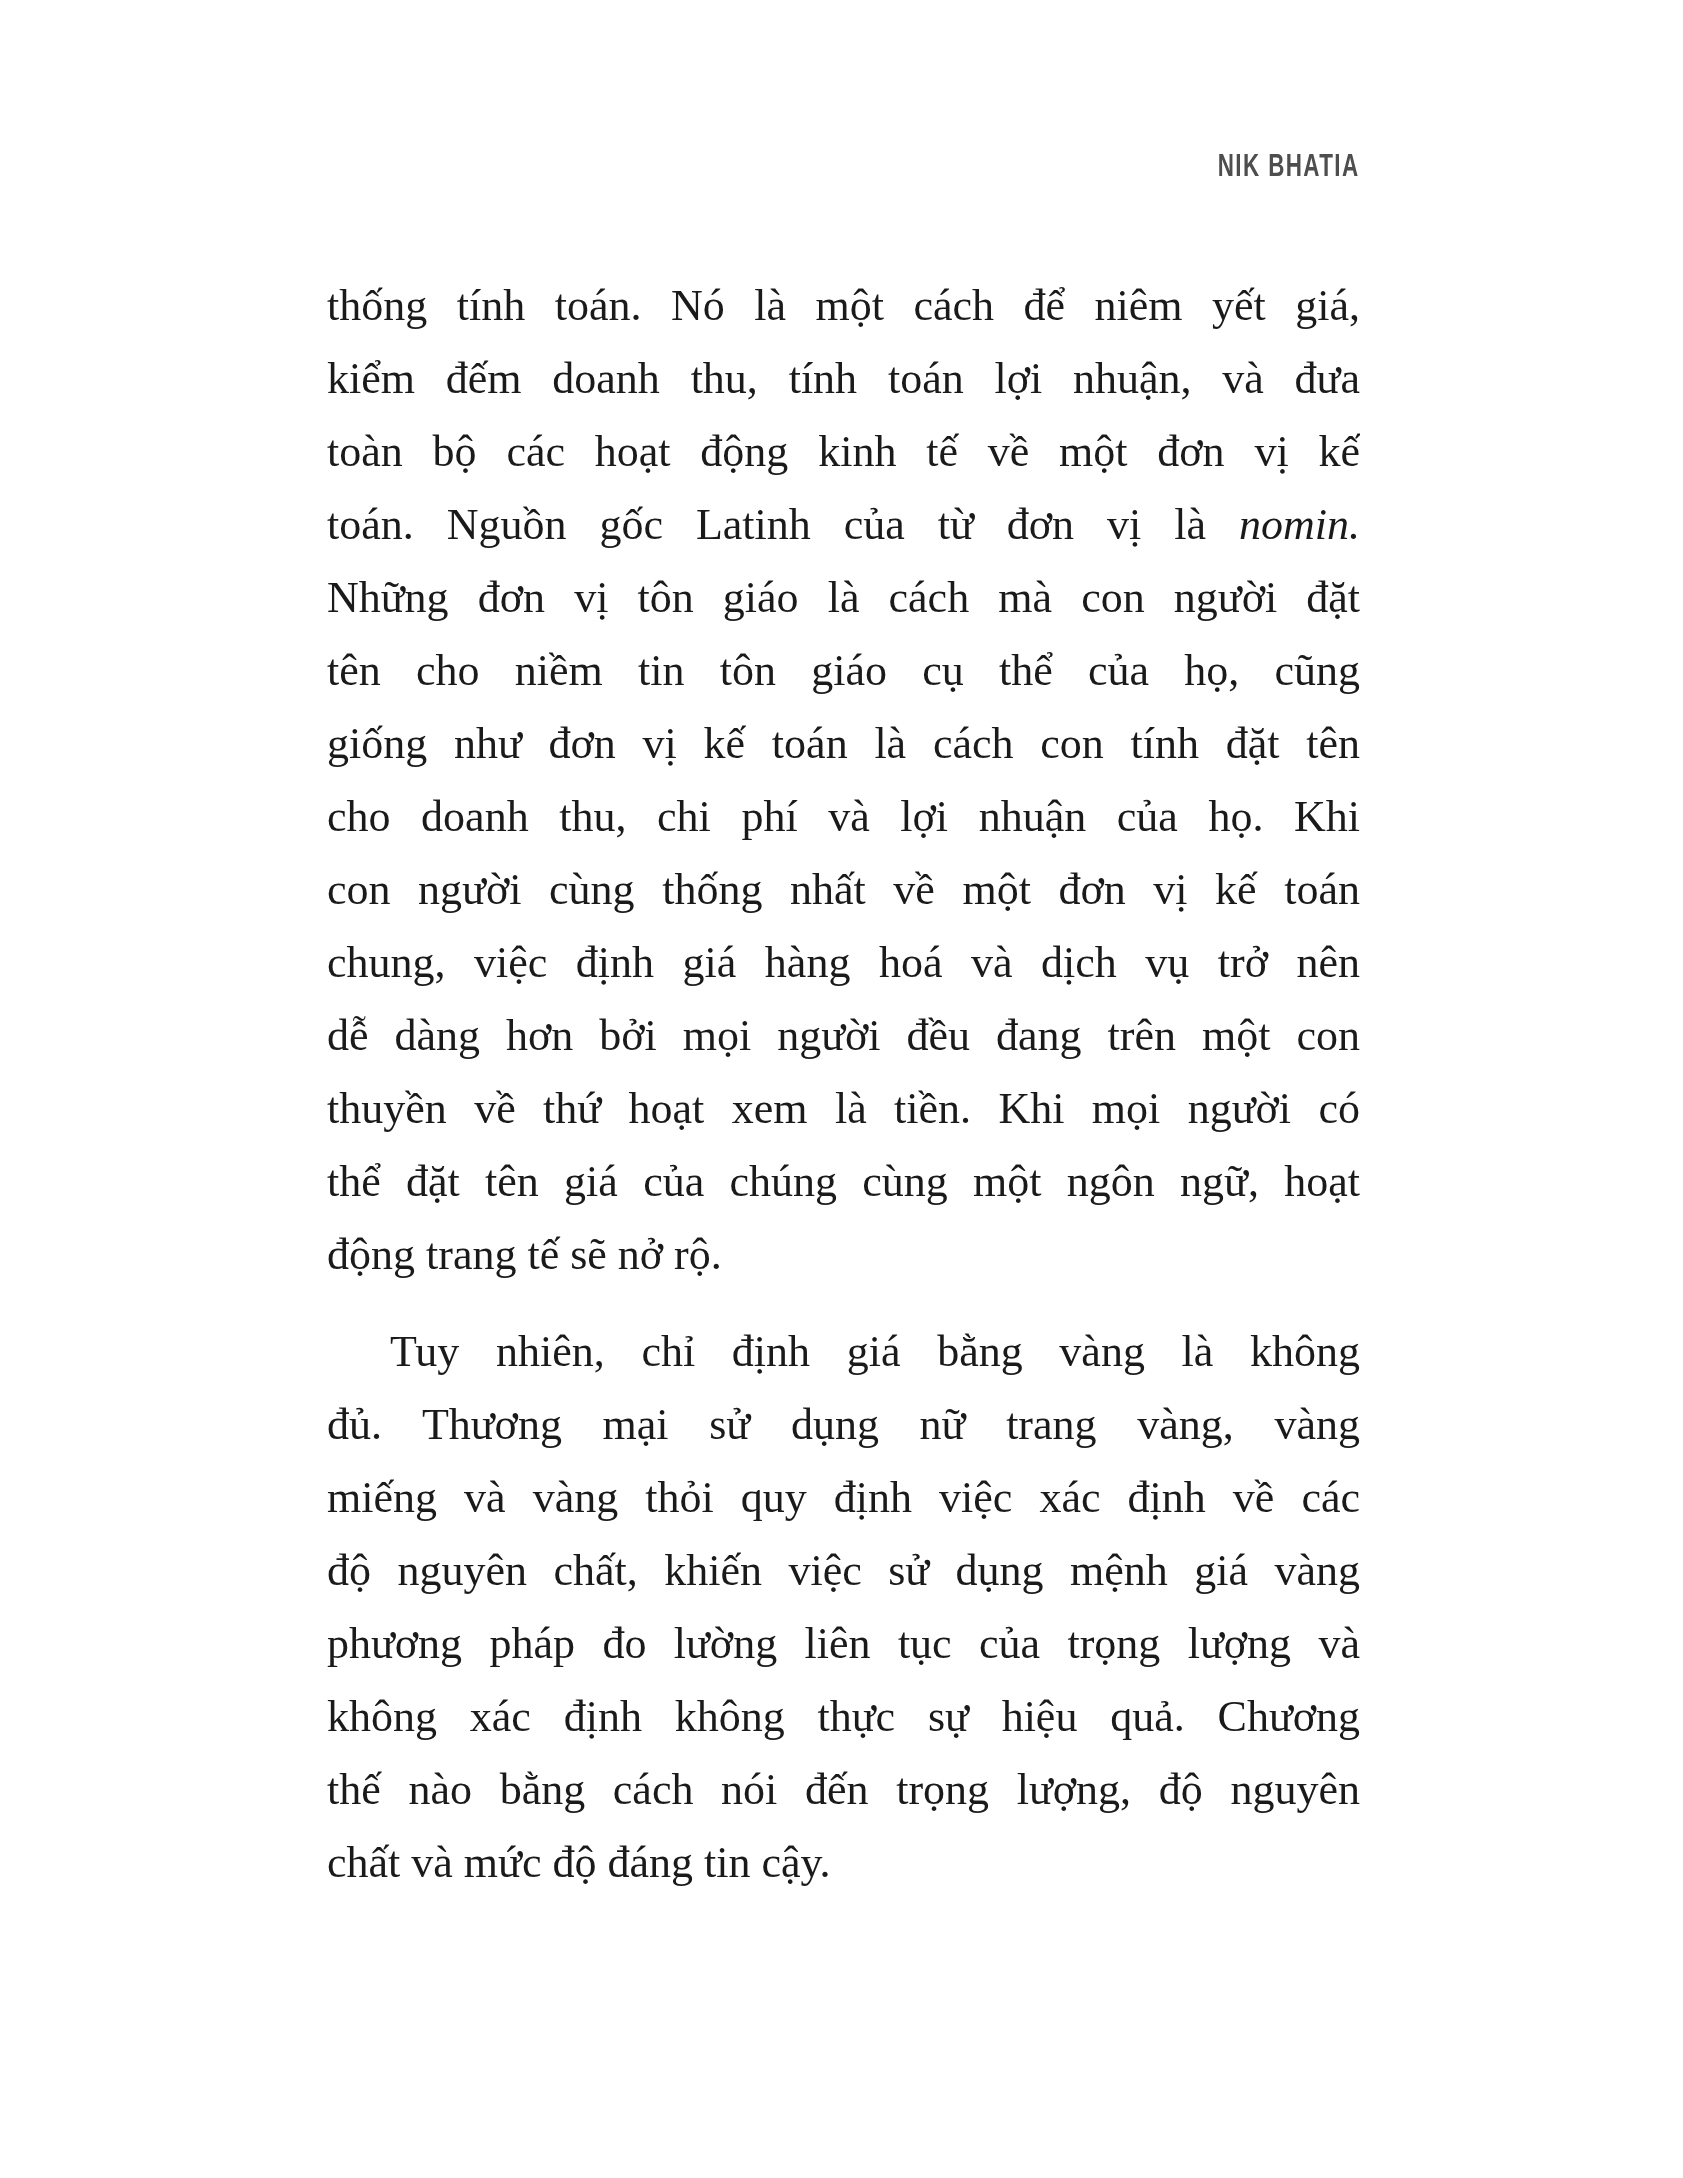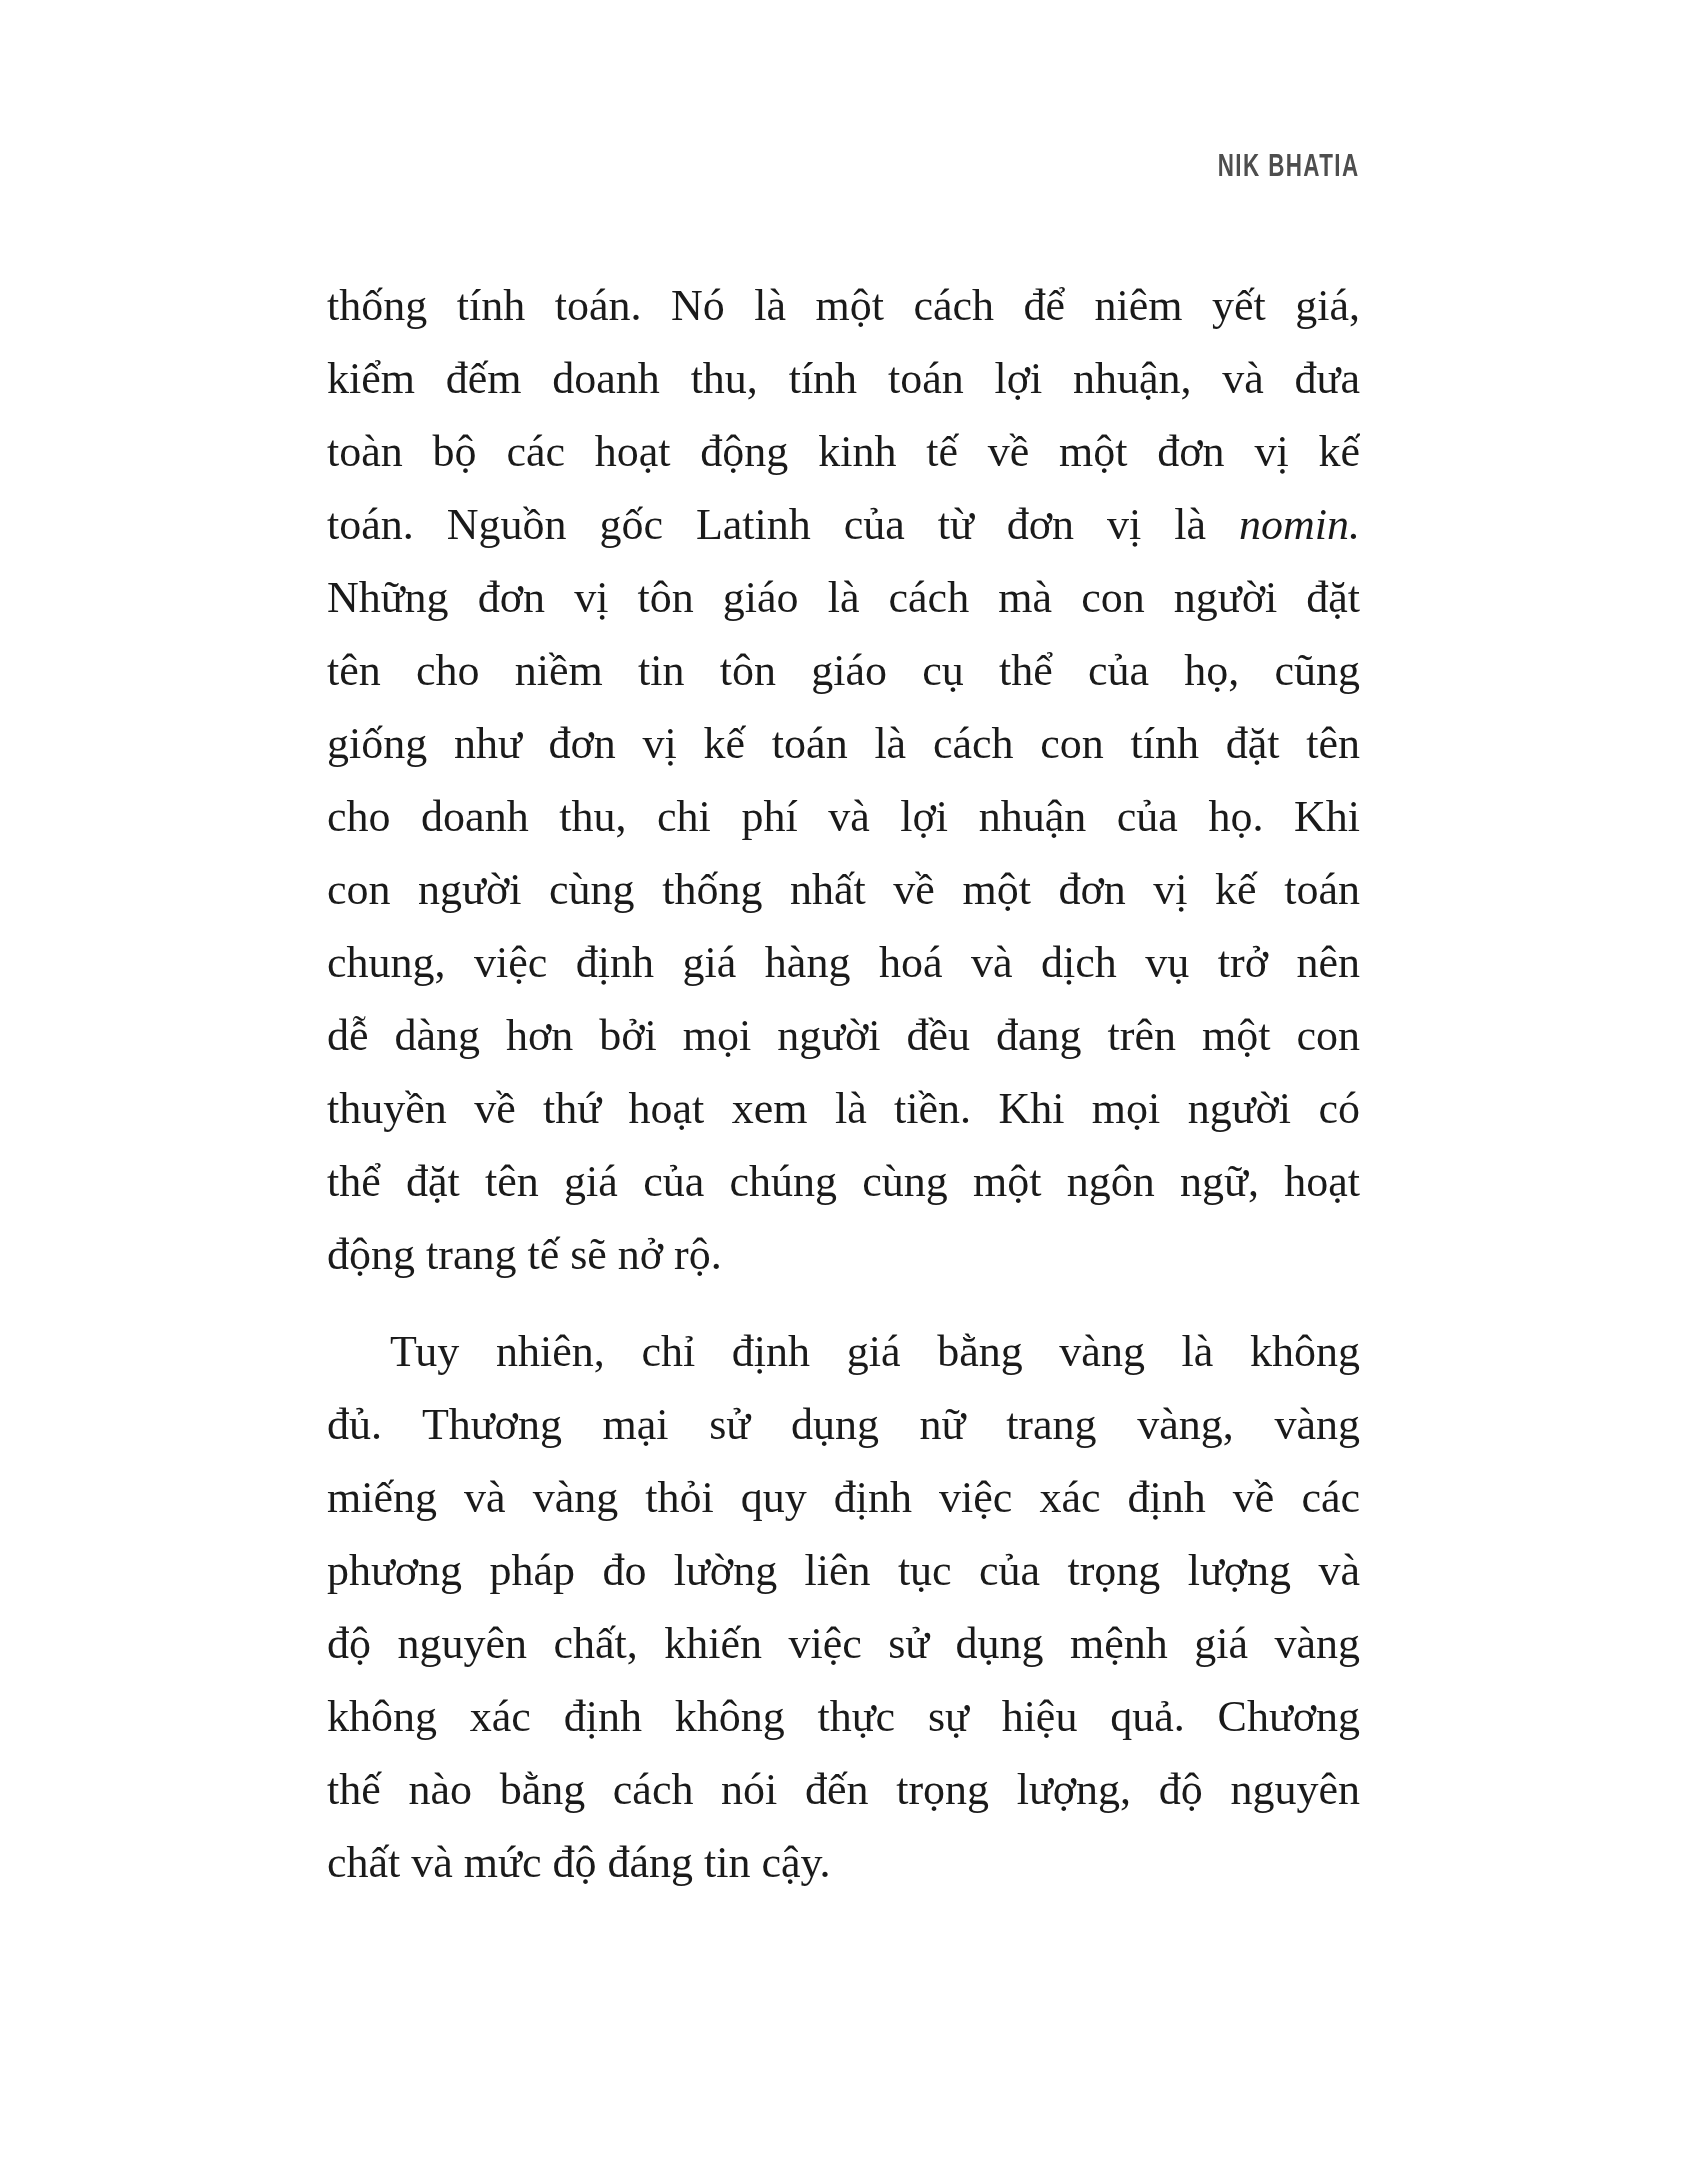--- a/index.html
+++ b/index.html
@@ -91,22 +91,22 @@
       <div class="line">dễ dàng hơn bởi mọi người đều đang trên một con</div>
       <div class="line">thuyền về thứ hoạt xem là tiền. Khi mọi người có</div>
       <div class="line">thể đặt tên giá của chúng cùng một ngôn ngữ, hoạt</div>
       <div class="line last">động trang tế sẽ nở rộ.</div>
     </div>
 
     <div class="para para2">
       <div class="line indent">Tuy nhiên, chỉ định giá bằng vàng là không</div>
       <div class="line">đủ. Thương mại sử dụng nữ trang vàng, vàng</div>
       <div class="line">miếng và vàng thỏi quy định việc xác định về các</div>
+      <div class="line">độ nguyên chất, khiến việc sử dụng mệnh giá vàng</div>
       <div class="line">phương pháp đo lường liên tục của trọng lượng và</div>
-      <div class="line">độ nguyên chất, khiến việc sử dụng mệnh giá vàng</div>
       <div class="line">không xác định không thực sự hiệu quả. Chương</div>
       <div class="line">thế nào bằng cách nói đến trọng lượng, độ nguyên</div>
       <div class="line last">chất và mức độ đáng tin cậy.</div>
     </div>
 
   </div>
 
   <div class="page-number">28</div>
 
 </div>

